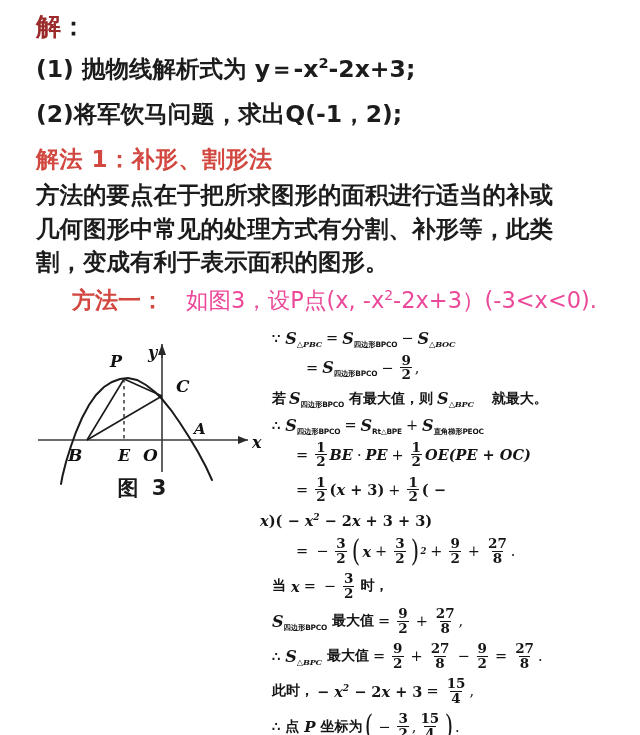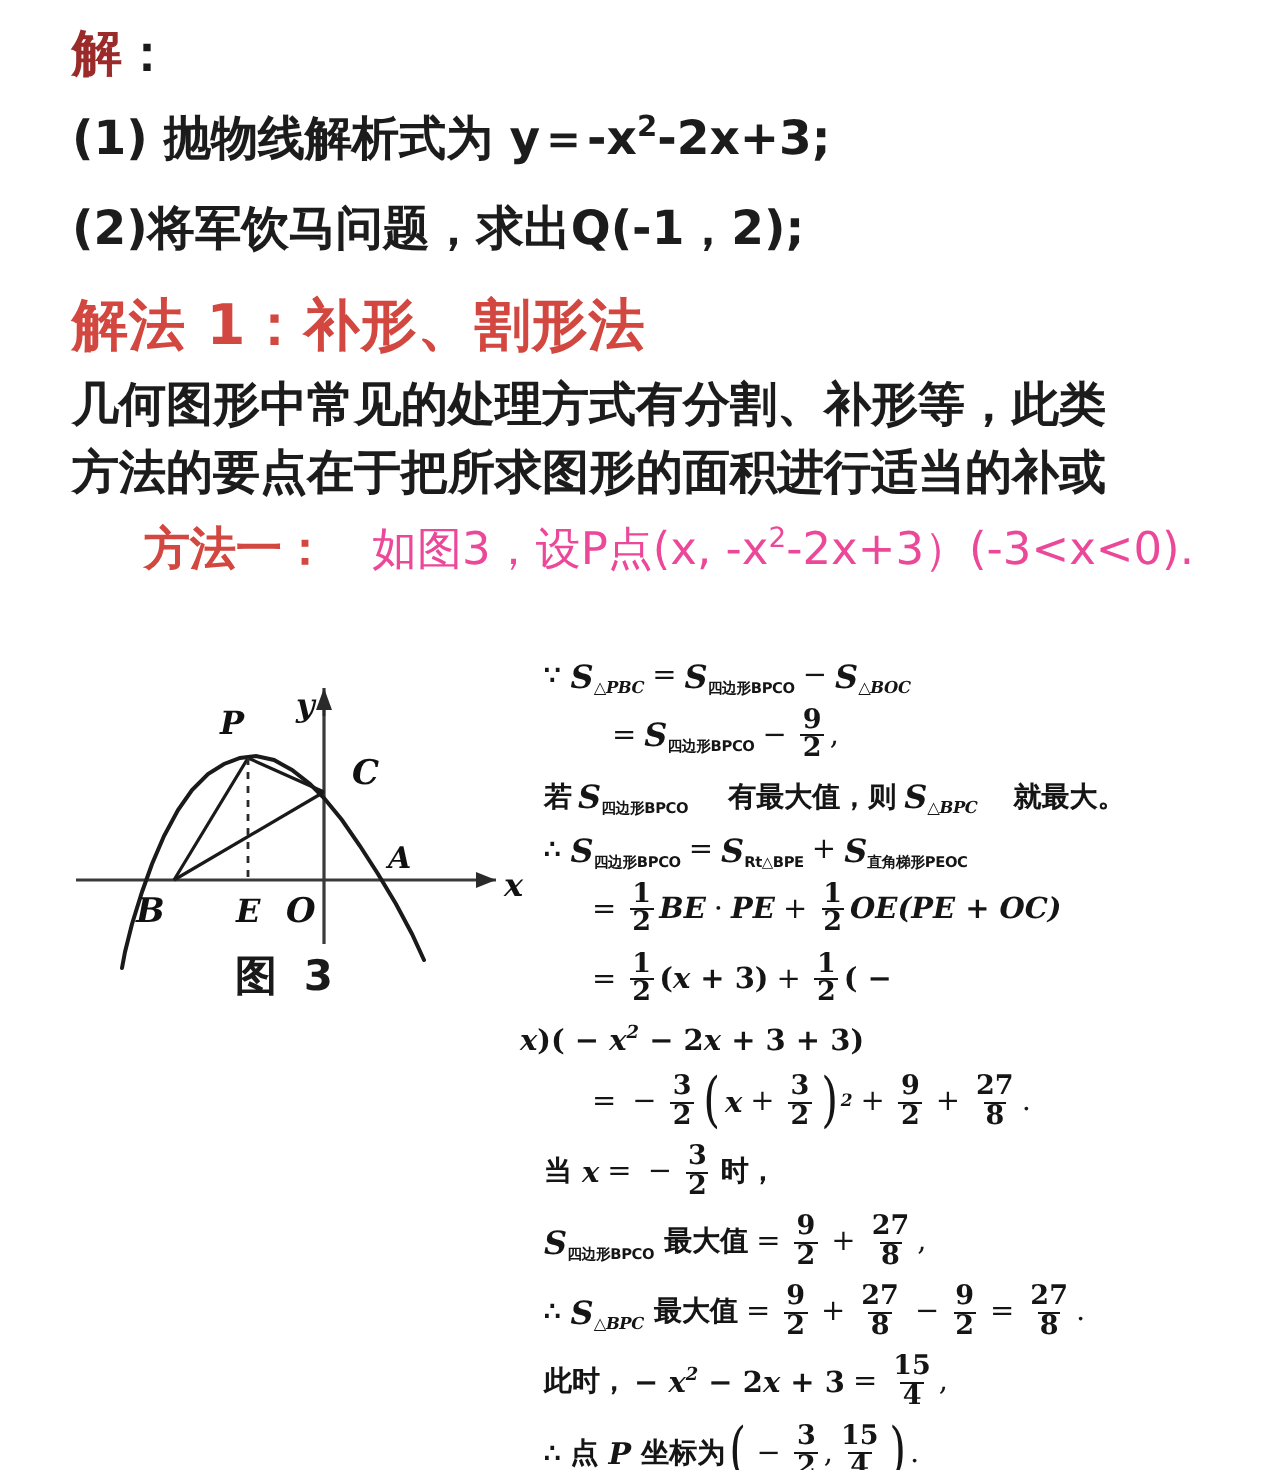--- a/index.html
+++ b/index.html
@@ -48,21 +48,21 @@
     white-space: nowrap;
     margin: 14px 0;
   }
   .line sup {
     font-size: 0.62em;
     vertical-align: super;
     line-height: 0;
   }
 
   .red-head {
-    font-size: 28px;
+    font-size: 23px;
     font-weight: 700;
     color: #d2473f;
     margin: 7px 0 4px 0;
     letter-spacing: 0.5px;
   }
 
   .para {
     font-size: 23.5px;
     font-weight: 700;
     line-height: 1.42;
@@ -223,22 +223,23 @@
     </div>
 
     <div class="line">
       <span>(2)</span><span>将军饮马问题，求出Q(-1，2);</span>
     </div>
 
 
     <div class="red-head">解法 1：补形、割形法</div>
 
     <div class="para">
+      <div>方法的要点在于把所求图形的面积进行适当的补或</div>
       <div>几何图形中常见的处理方式有分割、补形等，此类</div>
-      <div>方法的要点在于把所求图形的面积进行适当的补或</div>
+      <div>割，变成有利于表示面积的图形。</div>
     </div>
 
     <div class="method-row">
       <span class="method-tag">方法一：</span>
       <span class="method-text"><span>如图3，设P点(x, -x</span><sup>2</sup><span>-2x+3）(-3&lt;x&lt;0).</span></span>
     </div>
 
   </div>
 
   <div class="figure">
@@ -292,21 +293,21 @@
       <span class="frac">
         <span class="num">9</span>
         <span class="den">2</span>
       </span>
       <span>,</span>
     </div>
 
     <div class="mline tall">
       <span class="zhs">若</span>
       <span class="sym" style="margin-left:3px">S<span class="sub">四边形BPCO</span></span>
-      <span class="zhs" style="margin-left:20px">有最大值，则</span>
+      <span class="zhs" style="margin-left:5px">有最大值，则</span>
       <span class="sym" style="margin-left:4px">S<span class="sub sub-it">△BPC</span></span>
       <span class="zhs" style="margin-left:18px">就最大。</span>
     </div>
 
     <div class="mline">
       <span class="therefore">∴</span>
       <span class="sym">S<span class="sub">四边形BPCO</span></span>
       <span class="op">=</span>
       <span class="sym">S<span class="sub">Rt△BPE</span></span>
       <span class="op">+</span>

